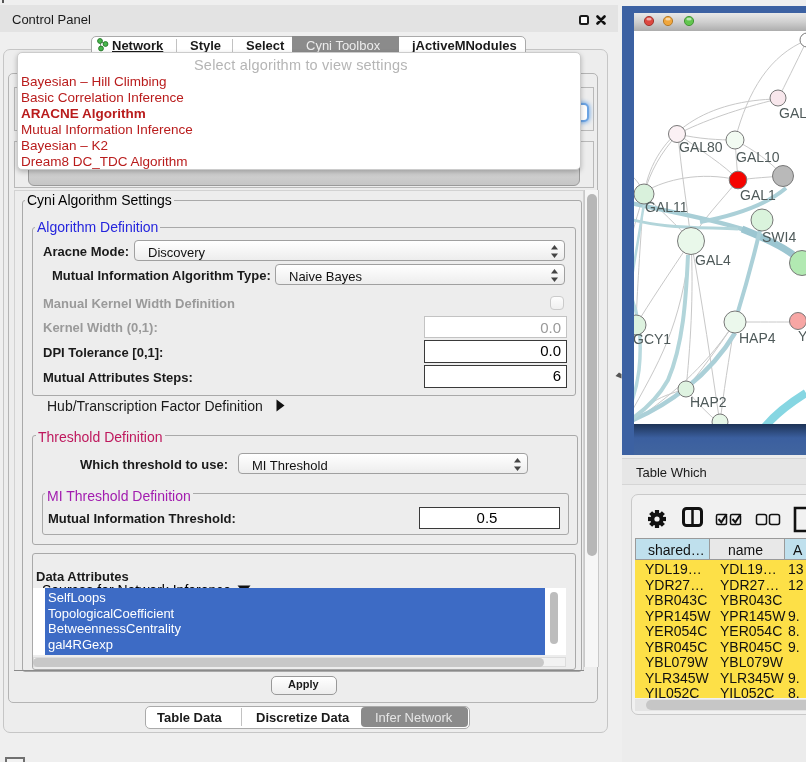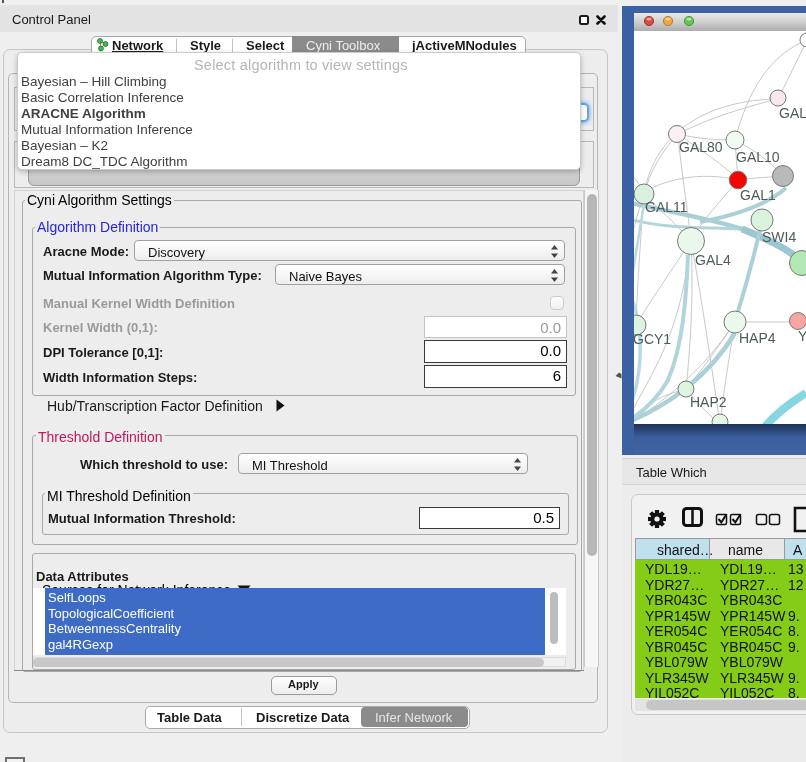--- a/index.html
+++ b/index.html
@@ -68,62 +68,62 @@
 
   <div class="lbl b" style="left:43px;top:245px;">Aracne Mode:</div>
   <div class="combo" style="left:134px;top:240px;width:431px;height:21px;">
     <span class="ct">Discovery</span>
     <svg class="updn" viewBox="0 0 7 13">
         <path d="M3.5 0 L7 4.5 H0 Z" fill="#444"></path>
         <path d="M3.5 13 L0 8.5 H7 Z" fill="#444"></path>
       </svg>
   </div>
 
-  <div class="lbl b" style="left:43px;top:269px;">Mutual Information Algorithm Type:</div>
+  <div class="lbl b" style="left:52px;top:269px;">Mutual Information Algorithm Type:</div>
   <div class="combo" style="left:275px;top:264px;width:290px;height:21px;">
     <span class="ct">Naive Bayes</span>
     <svg class="updn" viewBox="0 0 7 13">
         <path d="M3.5 0 L7 4.5 H0 Z" fill="#444"></path>
         <path d="M3.5 13 L0 8.5 H7 Z" fill="#444"></path>
       </svg>
   </div>
 
   <div class="lbl b" style="left:43px;top:297px;color:#9a9a9a;">Manual Kernel Width Definition</div>
   <div class="abs" style="left:550px;top:296px;width:14px;height:14px;background:linear-gradient(#fdfdfd,#f0f0f0);border:1.5px solid #cbcbcb;border-radius:4px;box-sizing:border-box;"></div>
 
   <div class="lbl b" style="left:43px;top:321px;color:#9a9a9a;">Kernel Width (0,1):</div>
   <div class="inp" style="left:424px;top:316px;width:143px;height:22px;border:1px solid #c3c3c3;color:#9a9a9a;line-height:21px;">0.0</div>
 
   <div class="lbl b" style="left:43px;top:346px;">DPI Tolerance [0,1]:</div>
   <div class="inp" style="left:424px;top:340px;width:143px;height:23px;">0.0</div>
 
-  <div class="lbl b" style="left:43px;top:371px;">Width Information Steps:</div>
+  <div class="lbl b" style="left:43px;top:371px;">Mutual Attributes Steps:</div>
   <div class="inp" style="left:424px;top:365px;width:143px;height:23px;">6</div>
 
   <div class="lbl" style="left:47px;top:399px;font-size:14px;">Hub/Transcription Factor Definition</div>
   <svg class="abs" style="left:276px;top:399px;" width="9" height="13" viewBox="0 0 9 13">
       <path d="M0.5 0.5 L8.5 6.5 L0.5 12.5 Z" fill="#111"></path>
     </svg>
 
   <div class="group" style="left:32px;top:435px;width:544px;height:108px;"></div>
   <div class="gtitle" style="left:36px;top:429.5px;color:#be185d;">Threshold Definition</div>
 
   <div class="lbl b" style="left:80px;top:458px;">Which threshold to use:</div>
   <div class="combo" style="left:238px;top:453px;width:290px;height:21px;">
     <span class="ct">MI Threshold</span>
     <svg class="updn" viewBox="0 0 7 13">
         <path d="M3.5 0 L7 4.5 H0 Z" fill="#444"></path>
         <path d="M3.5 13 L0 8.5 H7 Z" fill="#444"></path>
       </svg>
   </div>
 
   <div class="group" style="left:42px;top:493px;width:525px;height:40px;"></div>
-  <div class="gtitle" style="left:45px;top:489px;color:#000000;">MI Threshold Definition</div>
+  <div class="gtitle" style="left:45px;top:489px;color:#a21caf;">MI Threshold Definition</div>
   <div class="lbl b" style="left:48px;top:512px;">Mutual Information Threshold:</div>
-  <div class="inp" style="left:419px;top:507px;width:141px;height:22px;">0.5</div>
+  <div class="inp" style="left:419px;top:507px;width:141px;height:22px;text-align:center;">0.5</div>
 
   <div class="group" style="left:32px;top:553px;width:542px;height:115px;"></div>
   <div class="gtitle" style="left:40px;top:551px;margin-top:32px;">Sources for Network Inference <svg width="14" height="9" viewBox="0 0 14 9" style="vertical-align:1px;margin-left:2px;">
         <path d="M0.5 0.5 L13.5 0.5 L7 8.5 Z" fill="#111"></path>
       </svg></div>
 
   <div class="lbl b" style="left:36px;top:570px;">Data Attributes</div>
 
   <div class="abs" style="left:33px;top:588px;width:533px;height:67px;background:#fff;"></div>
   <div class="abs" style="left:45px;top:588px;width:500px;height:67px;background:#3d6bc5;"></div>
@@ -139,21 +139,21 @@
 
   <div class="abs" style="left:145px;top:706px;width:325px;height:23px;background:#fff;border:1px solid #aaa;border-radius:5px;box-sizing:border-box;"></div>
   <div class="abs" style="left:241px;top:708px;width:1px;height:18px;background:#c2c2c2;"></div>
   <div class="lbl b" style="left:157px;top:711px;">Table Data</div>
   <div class="lbl b" style="left:256px;top:711px;">Discretize Data</div>
   <div class="abs" style="left:361px;top:707px;width:107px;height:20px;background:#8b8b8b;border-radius:4px;"></div>
   <div class="lbl" style="left:375px;top:711px;color:#e6e6e6;">Infer Network</div>
 
   <div class="abs" style="left:17px;top:52px;width:564px;height:118px;background:#fff;border:1px solid #ccc;border-radius:5px;box-shadow:0 2px 5px rgba(0,0,0,0.25);box-sizing:border-box;"></div>
   <div class="abs" style="left:194px;top:57px;font-size:14.5px;letter-spacing:0.2px;color:#b5b5b5;white-space:nowrap;">Select algorithm to view settings</div>
-  <div class="abs" style="left:21px;top:73.5px;font-size:13.5px;color:#404040;line-height:16px;white-space:nowrap;">Bayesian – Hill Climbing<br>Basic Correlation Inference<br><span class="b">ARACNE Algorithm</span><br>Mutual Information Inference<br>Bayesian – K2<br>Dream8 DC_TDC Algorithm</div>
+  <div class="abs" style="left:21px;top:73.5px;font-size:13.5px;color:#b91c1c;line-height:16px;white-space:nowrap;">Bayesian – Hill Climbing<br>Basic Correlation Inference<br><span class="b">ARACNE Algorithm</span><br>Mutual Information Inference<br>Bayesian – K2<br>Dream8 DC_TDC Algorithm</div>
 
   <svg class="abs" style="left:615px;top:372px;" width="7" height="8" viewBox="0 0 7 8">
       <path d="M0.5 4 L4 0.5 L6.5 2 L6.5 6.5 Z" fill="#555"></path>
     </svg>
 
   <div class="abs" style="left:5px;top:757px;width:20px;height:12px;background:#f2f2f2;border:2.5px solid #707070;box-sizing:border-box;"></div>
 
   <svg class="abs" style="left:622px;top:6px;" width="184" height="449" viewBox="622 6 184 449">
     <defs>
       <linearGradient id="tbar" x1="0" y1="0" x2="0" y2="1">
@@ -300,25 +300,25 @@
     </g>
 
     <path d="M149 3 h13 l7 7 v16 h-20 z" fill="none" stroke="#111" stroke-width="2.6"></path>
     <path d="M162 3 v7 h7" fill="none" stroke="#111" stroke-width="1.6"></path>
   </svg>
 
   <div class="abs" style="left:635px;top:538px;width:171px;height:22px;">
     <div class="abs" style="left:0;top:0;width:75px;height:22px;background:#bfe0ed;border:1px solid #9a9a9a;box-sizing:border-box;"></div>
     <div class="abs" style="left:74px;top:0;width:76px;height:22px;background:#e8e8e8;border:1px solid #9a9a9a;box-sizing:border-box;"></div>
     <div class="abs" style="left:149px;top:0;width:60px;height:22px;background:#bfe0ed;border:1px solid #9a9a9a;box-sizing:border-box;"></div>
-    <div class="abs" style="left:13px;top:4px;font-size:14px;color:#111;margin-left:9px;">shared…</div>
+    <div class="abs" style="left:13px;top:4px;font-size:14px;color:#111;">shared…</div>
     <div class="abs" style="left:93px;top:4px;font-size:14px;color:#111;">name</div>
     <div class="abs" style="left:158px;top:4px;font-size:14px;color:#111;">A</div>
   </div>
-  <div class="abs" style="left:635px;top:560px;width:171px;height:138px;background:#84cc16;overflow:hidden;font-size:14px;color:#111;">
+  <div class="abs" style="left:635px;top:560px;width:171px;height:138px;background:#fde047;overflow:hidden;font-size:14px;color:#111;">
     <div style="position:absolute;left:10px;top:2px;line-height:15.5px;">YDL19…<br>YDR27…<br>YBR043C<br>YPR145W<br>YER054C<br>YBR045C<br>YBL079W<br>YLR345W<br>YIL052C</div>
     <div style="position:absolute;left:85px;top:2px;line-height:15.5px;">YDL19…<br>YDR27…<br>YBR043C<br>YPR145W<br>YER054C<br>YBR045C<br>YBL079W<br>YLR345W<br>YIL052C</div>
     <div style="position:absolute;left:153px;top:2px;line-height:15.5px;">13<br>12<br>&nbsp;<br>9.<br>8.<br>9.<br>&nbsp;<br>9.<br>8.</div>
   </div>
   <div class="abs" style="left:635px;top:699px;width:171px;height:12px;background:#e4e4e4;"></div>
   <div class="abs" style="left:646px;top:700px;width:165px;height:10px;background:#c6c6c6;border-radius:5px;"></div>
 
 </div>
 
 </body></html>

